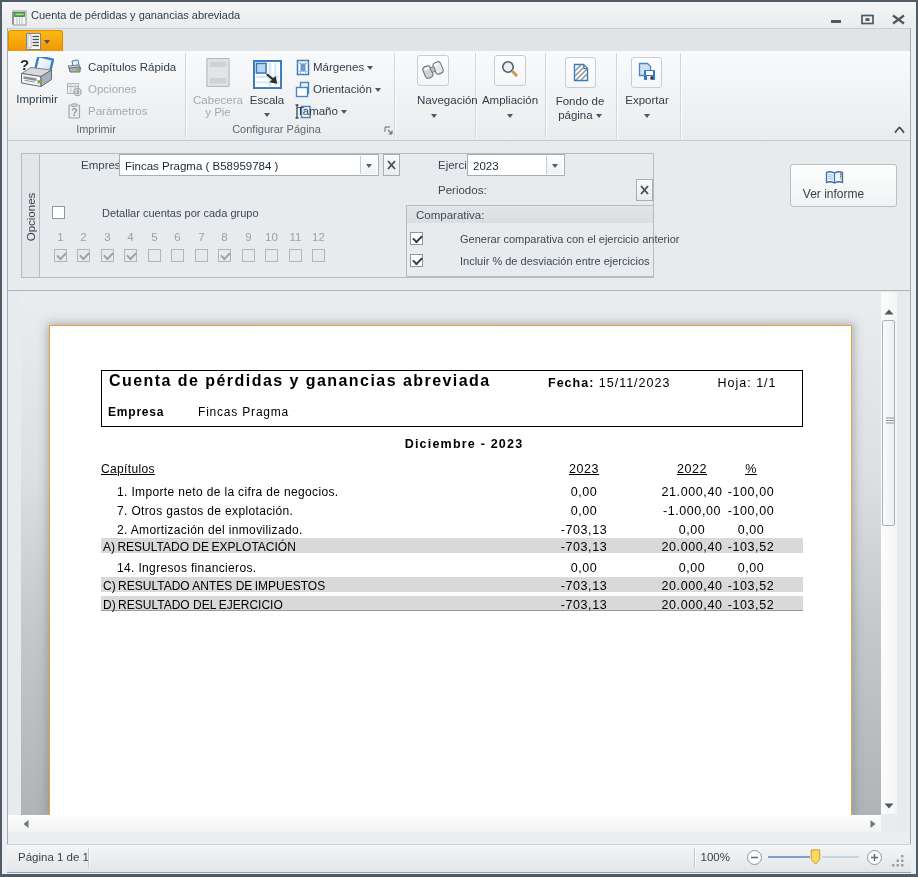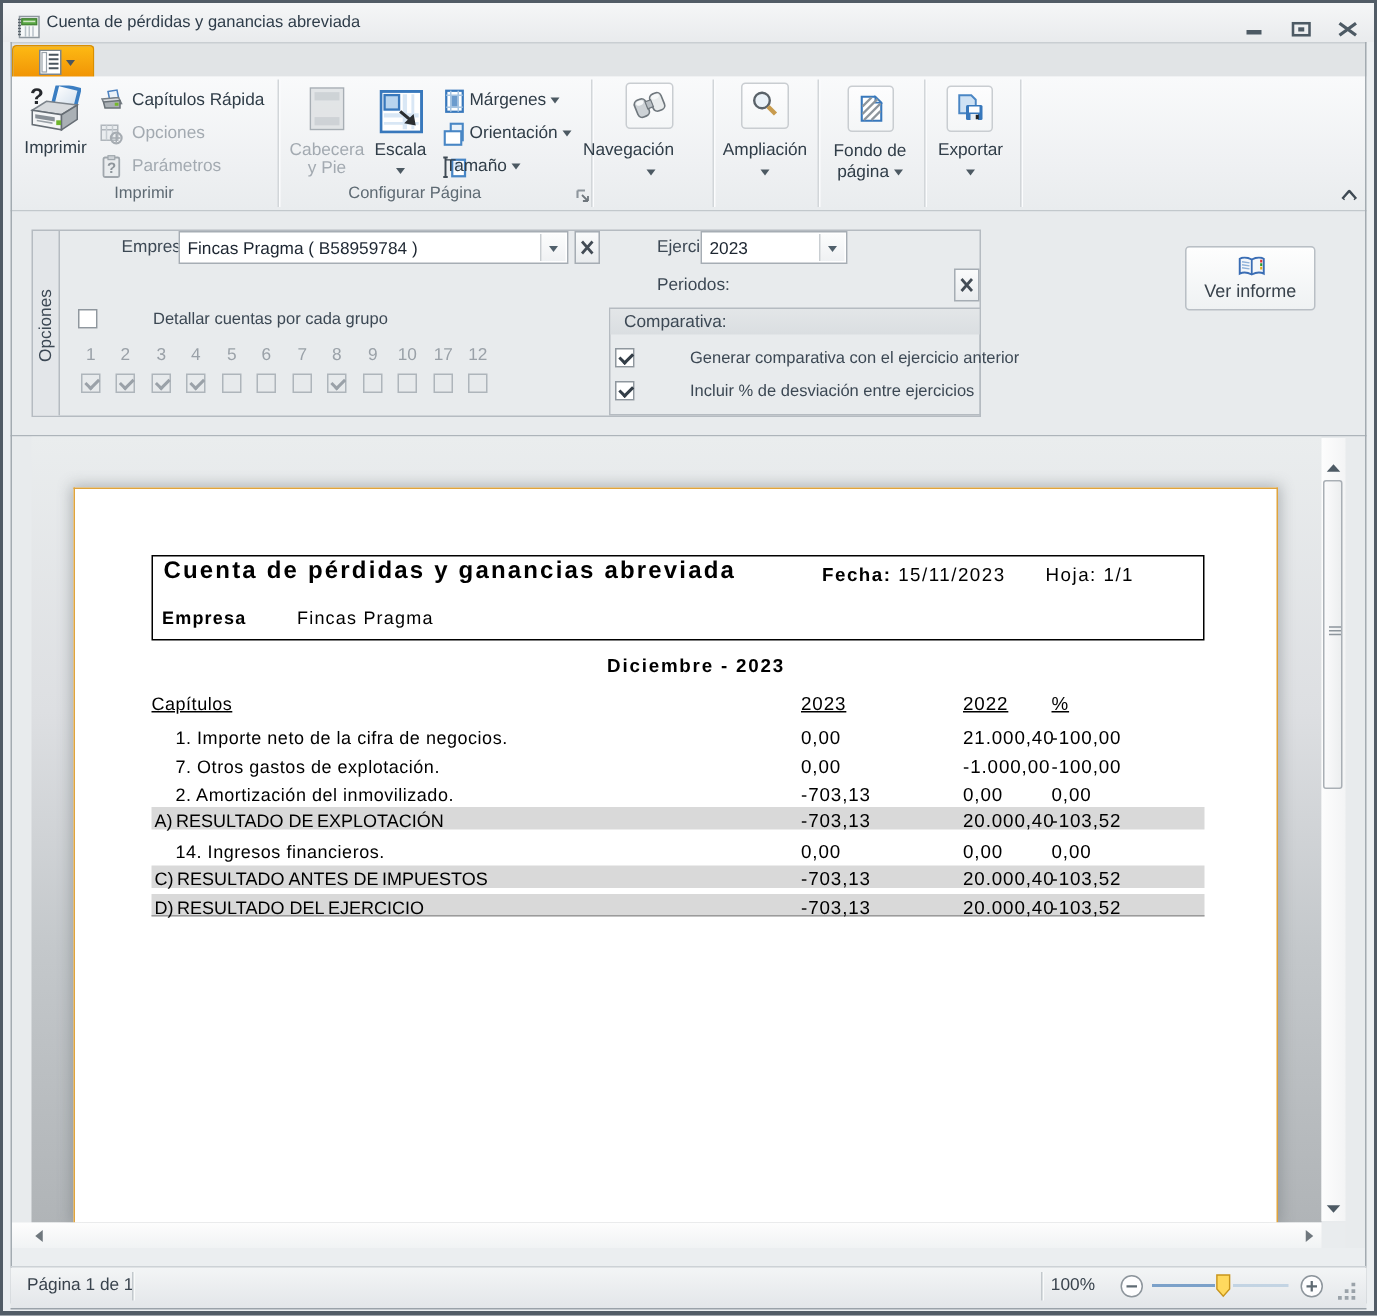--- a/index.html
+++ b/index.html
@@ -40,41 +40,41 @@
 .dropbtn:after { content:""; position:absolute; left:5px; top:8px; width:0; height:0; border-left:3.5px solid transparent; border-right:3.5px solid transparent; border-top:4.5px solid #50606b; }
 .xbtn { position:absolute; width:17px; height:22px; background:linear-gradient(#fafbfb,#e9ecee); border:1px solid #a6adb4; }
 .groupbox { position:absolute; border:1px solid #b5bbc1; }
 .gbcaption { position:absolute; left:0; right:0; top:0; height:17px; background:linear-gradient(#e3e6e8,#dadee1); }
 .gbcaption span { position:absolute; left:9px; top:3px; font-size:11.5px; color:#3c4854; }
 .cb { position:absolute; width:13px; height:13px; background:#fff; border:1px solid #8f979e; }
 .cb.dis { background:#e7eaec; border-color:#aeb5bb; }
 .cb.ck:after, .cb.ckd:after { content:""; position:absolute; left:1.5px; top:2px; width:7px; height:4px; border-left:2px solid #9aa1a8; border-bottom:2px solid #9aa1a8; transform:rotate(-45deg); }
 .cb.ckd:after { border-color:#333d47; }
 .cbnum { position:absolute; font-size:11.5px; color:#9aa1a8; width:23px; text-align:center; }
-.verinforme { position:absolute; left:790px; top:164px; width:87px; height:43px; border:1px solid #b9bfc5; border-radius:3px;
+.verinforme { position:absolute; left:790px; top:164px; width:107px; height:43px; border:1px solid #b9bfc5; border-radius:3px;
   background:linear-gradient(#fefefe,#eff2f3);padding-left:45px; }
 
 .docarea { position:absolute; left:7px; top:291px; width:904px; height:553px;
   background:#e8ebed; overflow:hidden; }
 .docgrad { position:absolute; left:14px; top:0; width:860px; height:524px;
   background:linear-gradient(#eaedee 0%, #dddfe2 35%, #c4c8cb 65%, #b0b4b7 100%); }
 .page { position:absolute; left:42px; top:34px; width:803px; height:490px; background:#fff; border:1px solid #e0a43c; border-bottom:none; box-shadow:0 0 9px 2px rgba(105,110,116,0.45); }
 
 .vsb { position:absolute; left:874px; top:1px; width:16px; height:522px; background:linear-gradient(90deg,#fdfdfd,#f3f4f5); }
 .vthumb { position:absolute; left:1px; top:28px; width:13px; height:206px; border:1px solid #a9afb5; border-radius:2px; background:linear-gradient(90deg,#fbfbfc,#eceeef); }
 .hsb { position:absolute; left:1px; top:524px; width:873px; height:17px; background:linear-gradient(#fdfdfd,#f1f3f4); }
 
 .statusbar { position:absolute; left:7px; top:844px; width:904px; height:29px;
   background:linear-gradient(#f3f5f6,#e3e6e9); border-top:1px solid #cdd2d6; border-bottom:1px solid #9aa2a9; }
 .sbsep { position:absolute; top:3px; width:1px; height:19px; background:#c3c9cd; box-shadow:1px 0 0 #f8fafa; }
 .sbtext { position:absolute; font-size:11.5px; color:#39434d; }
 .zoomcircle { position:absolute; top:5px; width:15px; height:15px; border:1px solid #8d959c; border-radius:50%; background:#fdfdfe; }
 
 .rpt { position:absolute; font-size:12px; color:#000; white-space:nowrap; letter-spacing:0.35px; }
-.num { position:absolute; font-size:12.5px; color:#000; text-align:left; white-space:nowrap; letter-spacing:0.6px; }
+.num { position:absolute; font-size:12.5px; color:#000; text-align:center; white-space:nowrap; letter-spacing:0.6px; }
 .band { position:absolute; left:52px; width:702px; height:15px; background:#d9d9d9; }
 </style>
 </head>
 <body>
 <div class="frame"></div>
 
 <div class="titlebar">
   <svg class="abs" style="left:9px;top:8px" width="16" height="16" viewBox="0 0 16 16">
     <rect x="2" y="1" width="13" height="14" fill="#f6f8f9" stroke="#8e979e" stroke-width="1"></rect>
     <rect x="3.5" y="2.5" width="10" height="4" fill="#59a743" stroke="#3e7d2e" stroke-width="0.8"></rect>
@@ -222,21 +222,21 @@
   <div class="iconbtn" style="left:410px;top:4px"></div>
   <svg class="abs" style="left:415px;top:9px" width="22" height="20" viewBox="0 0 22 20">
     <g transform="rotate(-22 11 10)">
       <rect x="1.5" y="4" width="8" height="12" rx="3" fill="#cdd2d6" stroke="#6f777d" stroke-width="1.1"></rect>
       <rect x="12.5" y="4" width="8" height="12" rx="3" fill="#e8ebec" stroke="#6f777d" stroke-width="1.1"></rect>
       <rect x="9" y="7" width="4" height="5" fill="#b9bfc4" stroke="#6f777d" stroke-width="0.8"></rect>
       <ellipse cx="5.5" cy="6.3" rx="2.6" ry="1.6" fill="#f6f8f9"></ellipse>
       <ellipse cx="16.5" cy="6.3" rx="2.6" ry="1.6" fill="#f6f8f9"></ellipse>
     </g>
   </svg>
-  <div class="abs btnlabel" style="left:372px;top:43px;width:80px;text-align:center">Navegación</div>
+  <div class="abs btnlabel" style="left:410px;top:43px;width:80px;">Navegación</div>
   <div class="abs" style="left:424px;top:55px"><span class="caret"></span></div>
 
   <div class="iconbtn" style="left:487px;top:4px"></div>
   <svg class="abs" style="left:493px;top:9px" width="19" height="19" viewBox="0 0 19 19">
     <circle cx="8" cy="7" r="5.2" fill="#eaf1f7" stroke="#5a6269" stroke-width="1.6"></circle>
     <path d="M12 11 L17 16" stroke="#c89b4e" stroke-width="3"></path>
   </svg>
   <div class="abs btnlabel" style="left:463px;top:43px;width:80px;text-align:center">Ampliación</div>
   <div class="abs" style="left:500px;top:55px"><span class="caret"></span></div>
 
@@ -303,21 +303,21 @@
   <div class="cbnum" style="left:42px;top:90px">1</div>
     <div class="cbnum" style="left:65px;top:90px">2</div>
     <div class="cbnum" style="left:89px;top:90px">3</div>
     <div class="cbnum" style="left:112px;top:90px">4</div>
     <div class="cbnum" style="left:136px;top:90px">5</div>
     <div class="cbnum" style="left:159px;top:90px">6</div>
     <div class="cbnum" style="left:183px;top:90px">7</div>
     <div class="cbnum" style="left:206px;top:90px">8</div>
     <div class="cbnum" style="left:230px;top:90px">9</div>
     <div class="cbnum" style="left:253px;top:90px">10</div>
-    <div class="cbnum" style="left:277px;top:90px">17</div>
+    <div class="cbnum" style="left:277px;top:90px">11</div>
     <div class="cbnum" style="left:300px;top:90px">12</div>
   <div class="cb dis ck" style="left:47px;top:108px"></div>
     <div class="cb dis ck" style="left:70px;top:108px"></div>
     <div class="cb dis ck" style="left:94px;top:108px"></div>
     <div class="cb dis ck" style="left:117px;top:108px"></div>
     <div class="cb dis" style="left:141px;top:108px"></div>
     <div class="cb dis" style="left:164px;top:108px"></div>
     <div class="cb dis" style="left:188px;top:108px"></div>
     <div class="cb dis ck" style="left:211px;top:108px"></div>
     <div class="cb dis" style="left:235px;top:108px"></div>

